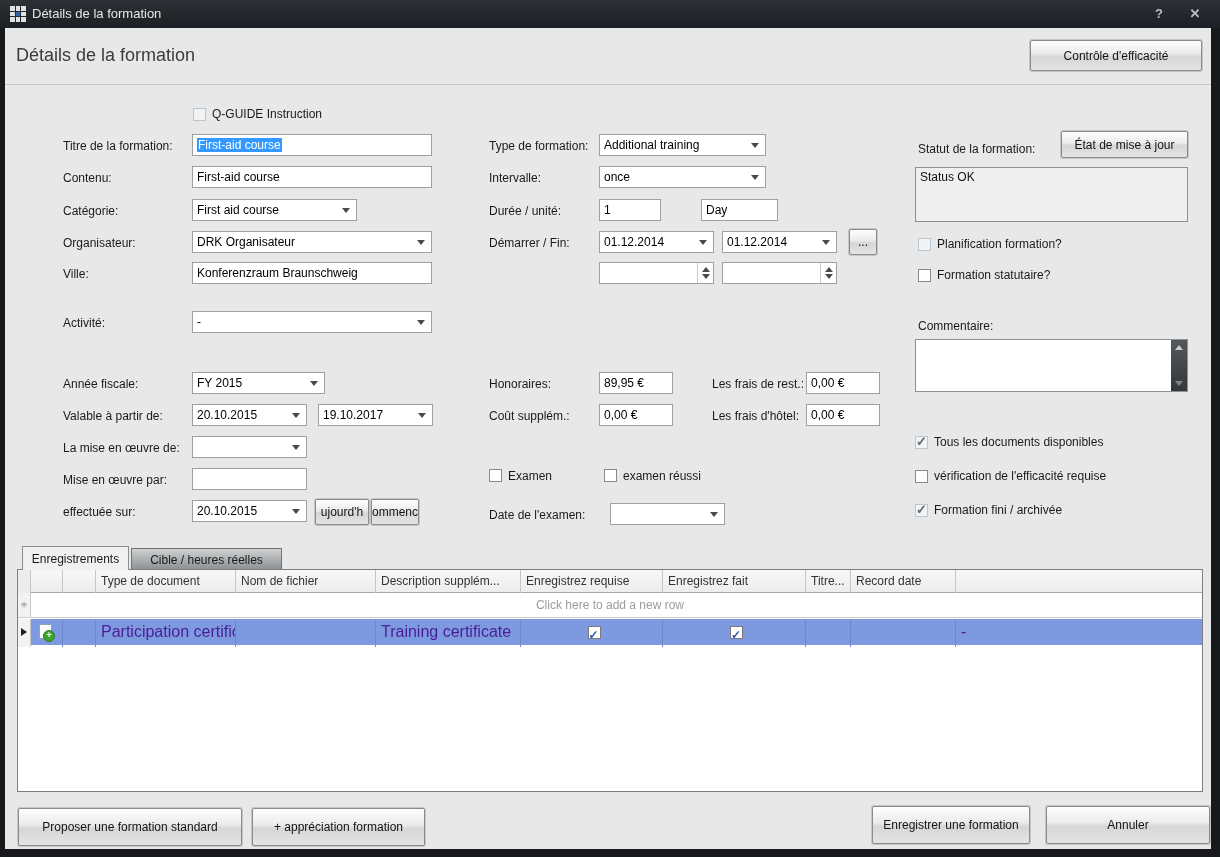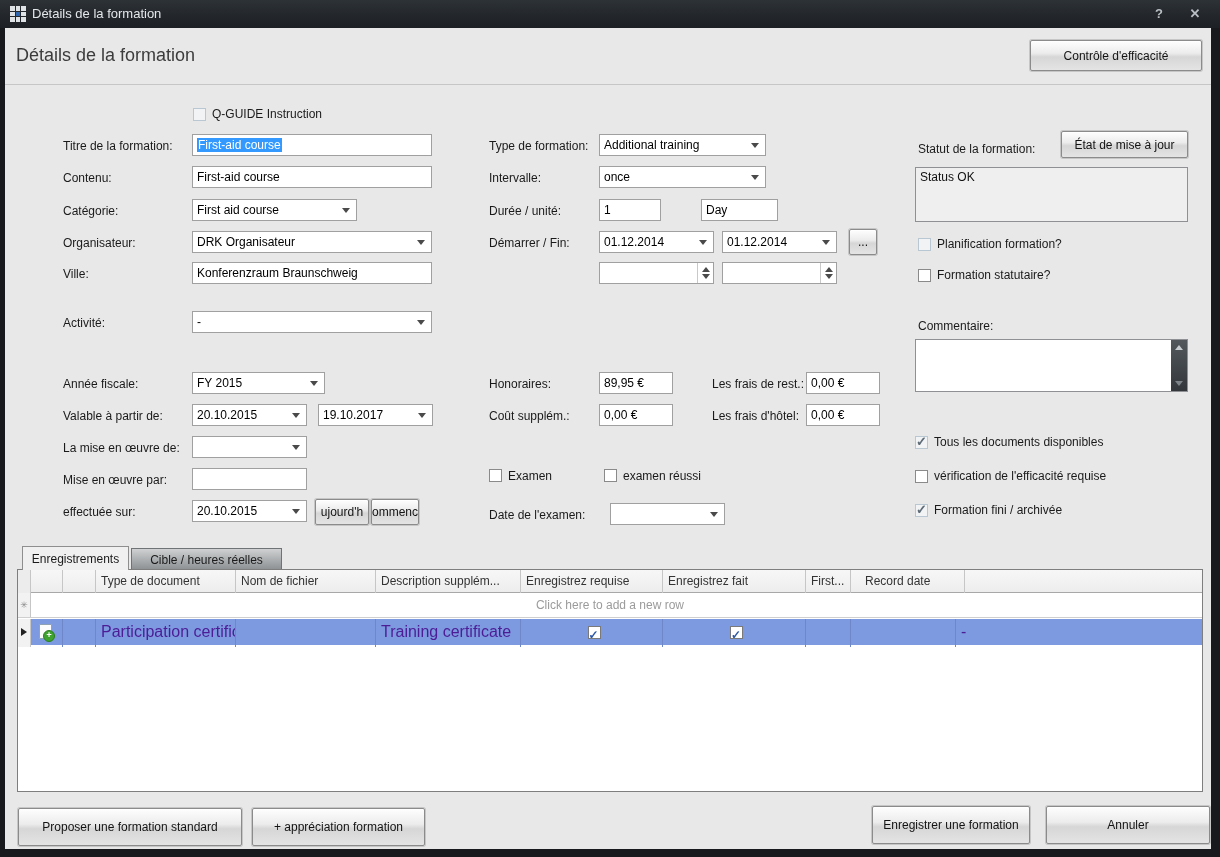--- a/index.html
+++ b/index.html
@@ -236,22 +236,22 @@
 <div class="grid">
   <div class="ghead">
     <div class="gh" style="left:0;width:13px;background:#ececec;"></div>
     <div class="gh" style="left:13px;width:32px;"></div>
     <div class="gh" style="left:45px;width:33px;"></div>
     <div class="gh" style="left:78px;width:140px;">Type de document</div>
     <div class="gh" style="left:218px;width:140px;">Nom de fichier</div>
     <div class="gh" style="left:358px;width:145px;">Description supplém...</div>
     <div class="gh" style="left:503px;width:142px;">Enregistrez requise</div>
     <div class="gh" style="left:645px;width:143px;">Enregistrez fait</div>
-    <div class="gh" style="left:788px;width:45px;">First...</div>
-    <div class="gh" style="left:833px;width:105px;margin-left:9px;">Record date</div>
+    <div class="gh" style="left:788px;width:45px;">Titre...</div>
+    <div class="gh" style="left:833px;width:105px;">Record date</div>
   </div>
 
   <div class="addrow">
     <span class="ind">✳</span>
     <span class="hint">Click here to add a new row</span>
   </div>
 
   <div class="drow">
     <div class="dcell ind" style="left:0;width:13px;">
         <i class="ind-arrow"></i>

